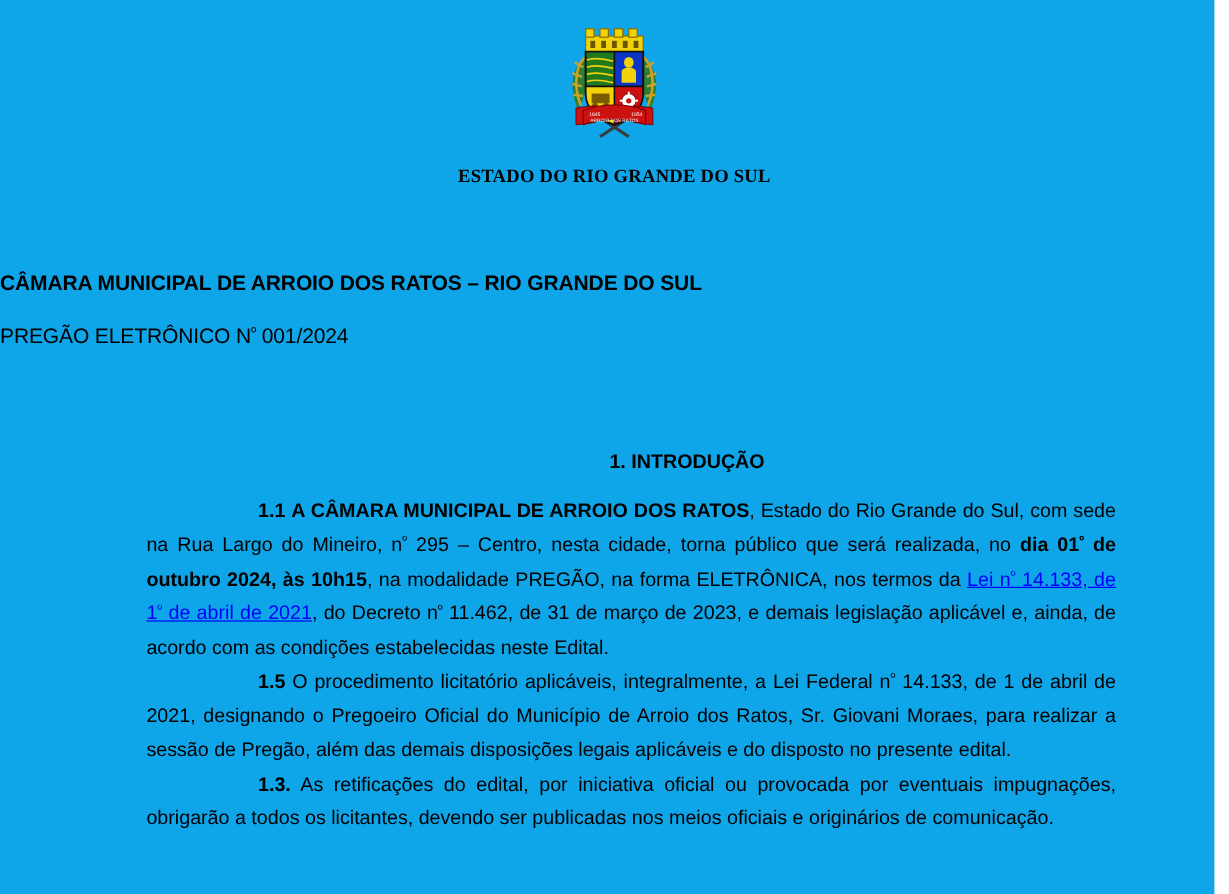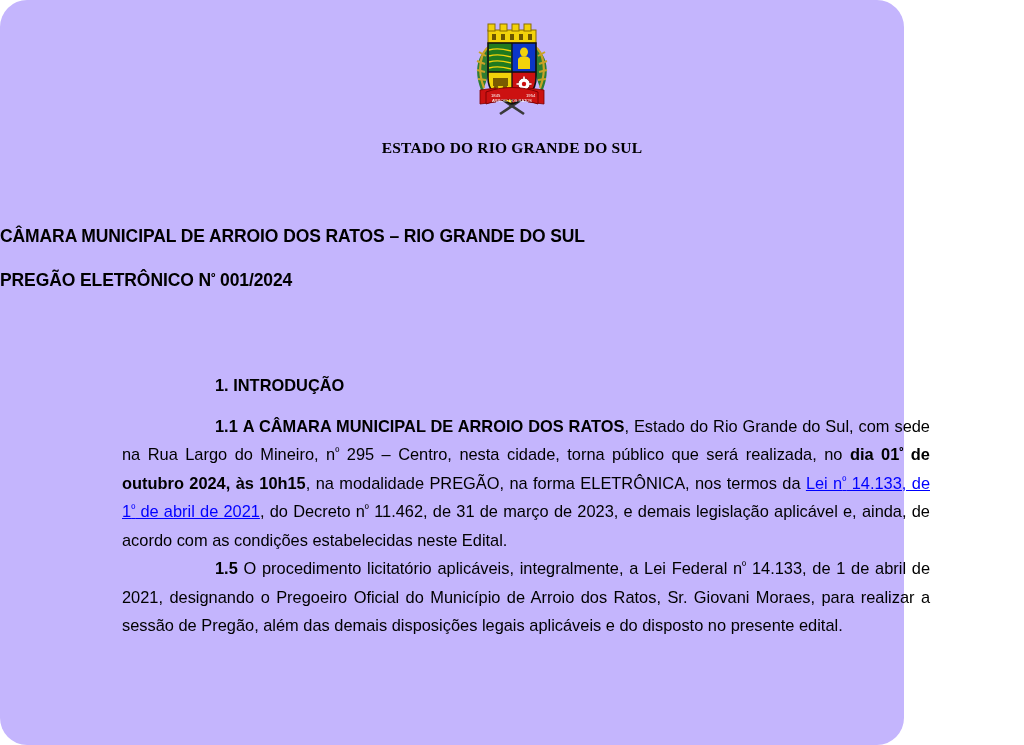--- a/index.html
+++ b/index.html
@@ -11,24 +11,23 @@
     width: 1024px;
     height: 745px;
     overflow: hidden;
     font-family: "Liberation Sans", sans-serif;
     color: #000000;
     -webkit-font-smoothing: antialiased;
   }
 
   .page {
     position: relative;
-    width: 904px;
+    width: 1012px;
     height: 745px;
-    background: #c4b5fd;
-    border-radius: 27px;
+    background: #0ea5e9;
   }
 
   
   .crest-wrap {
     position: absolute;
     top: 12px;
     left: 0;
     width: 1024px;
     display: flex;
     justify-content: center;
@@ -60,40 +59,41 @@
     width: 1024px;
   }
   .title-main {
     font-size: 17.5px;
     font-weight: bold;
     line-height: 22px;
     letter-spacing: -0.1px;
   }
   .title-sub {
     font-size: 17.5px;
-    font-weight: bold;
+    font-weight: normal;
     line-height: 22px;
     margin-top: 22px;
     letter-spacing: -0.1px;
   }
 
   
   .body-col {
     position: absolute;
     top: 371px;
     left: 122px;
     width: 808px;
     font-size: 16.4px;
     line-height: 28.5px;
   }
   .section-heading {
     font-weight: bold;
     text-indent: 93px;
     margin: 0 0 12px 0;
     font-size: 16.4px;
+    text-align: center;
   }
   p.para {
     margin: 0;
     text-align: justify;
     text-indent: 93px;
     text-justify: inter-word;
   }
   p.para.tight { text-indent: 93px; }
   b, .b { font-weight: bold; }
   .lnk {
@@ -211,16 +211,17 @@
   </div>
 
   <div class="body-col">
 
     <div class="section-heading">1. INTRODUÇÃO</div>
 
     <p class="para"><b>1.1</b> <b>A CÂMARA MUNICIPAL DE ARROIO DOS RATOS</b><span>, Estado do Rio Grande do Sul, com sede na Rua Largo do Mineiro, n</span><sup class="ord">º</sup><span> 295 – Centro, nesta cidade, torna público que será realizada, no </span><b>dia 01</b><b><sup class="ord">º</sup></b><b> de outubro 2024, às 10h15</b><span>, na modalidade PREGÃO, na forma ELETRÔNICA, nos termos da </span><a class="lnk" href="#"><span>Lei n</span><sup class="ord">º</sup><span> 14.133, de 1</span><sup class="ord">º</sup><span> de abril de 2021</span></a><span>, do Decreto n</span><sup class="ord">º</sup><span> 11.462, de 31 de março de 2023, e demais legislação aplicável e, ainda, de acordo com as condições estabelecidas neste Edital.</span></p>
 
     <p class="para tight"><b>1.5</b><span> O procedimento licitatório aplicáveis, integralmente, a Lei Federal n</span><sup class="ord">º</sup><span> 14.133, de 1 de abril de 2021, designando o Pregoeiro Oficial do Município de Arroio dos Ratos, Sr. Giovani Moraes, para realizar a sessão de Pregão, além das demais disposições legais aplicáveis e do disposto no presente edital.</span></p>
 
+    <p class="para tight"><b>1.3.</b><span> As retificações do edital, por iniciativa oficial ou provocada por eventuais impugnações, obrigarão a todos os licitantes, devendo ser publicadas nos meios oficiais e originários de comunicação.</span></p>
 
   </div>
 
 </div>
 
 </body></html>

